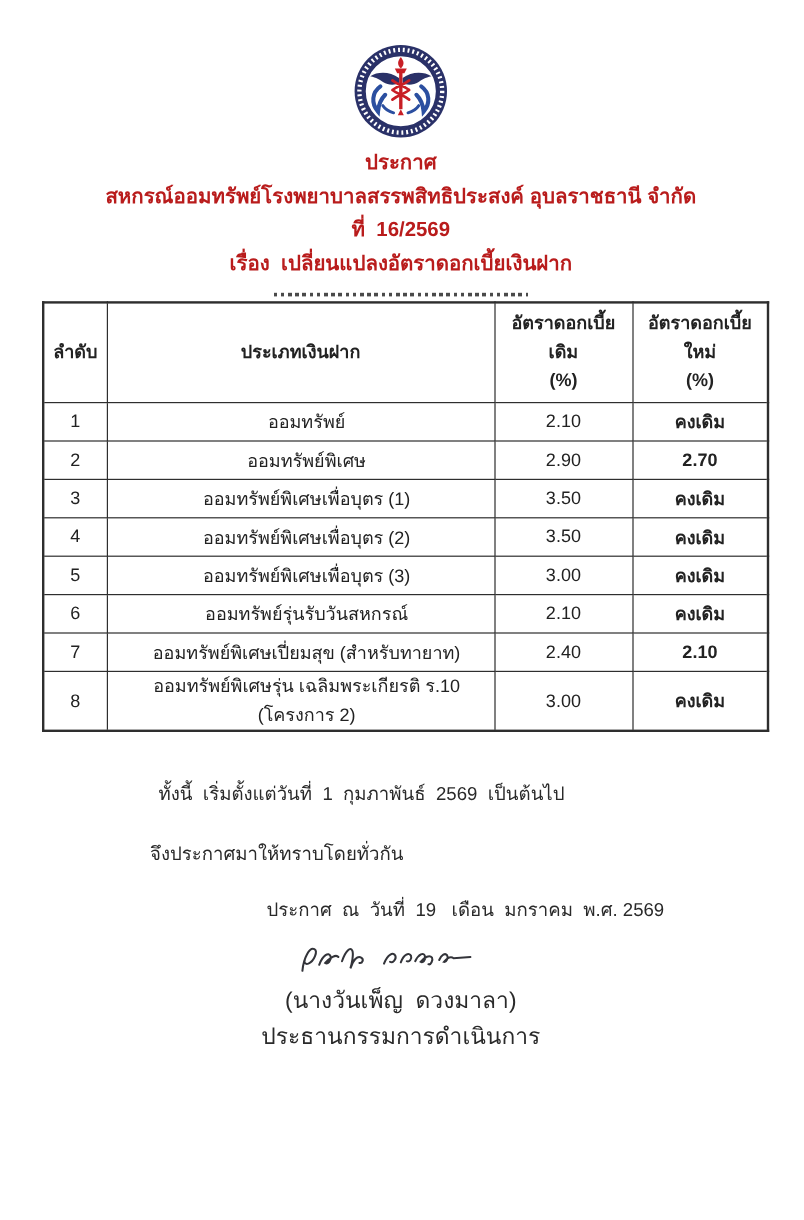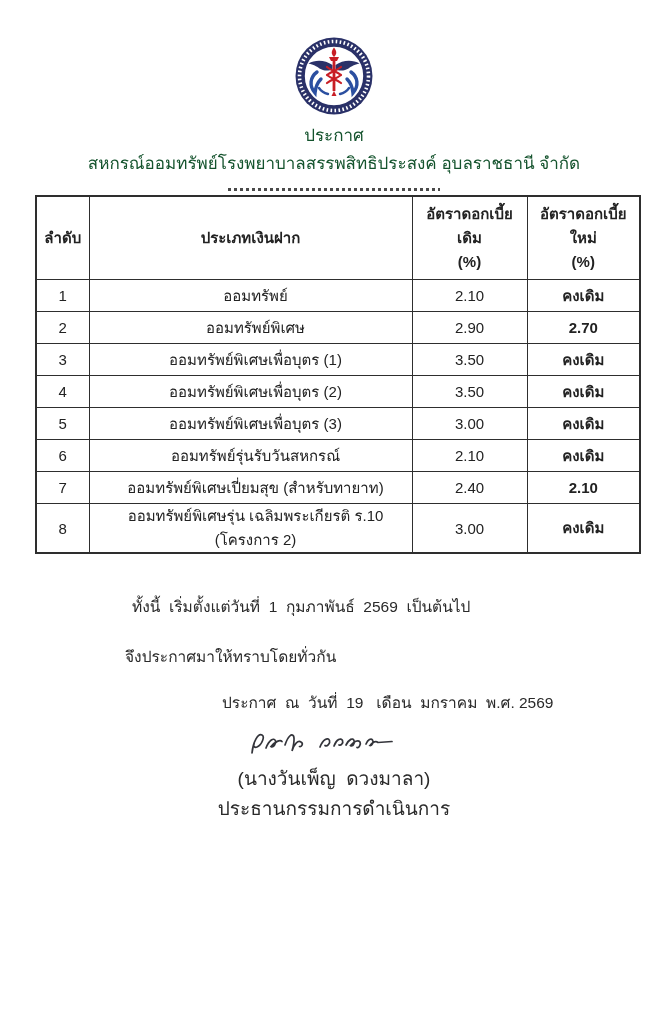--- a/index.html
+++ b/index.html
@@ -11,22 +11,22 @@
     background:#ffffff;
     font-family:"Liberation Sans","DejaVu Sans",sans-serif;
     color:#2a2a2a;
     overflow:hidden;
   }
   .logo-row { text-align:center; height:80px; }
   .logo-svg { width:82px; height:80px; }
 
   .title-block { text-align:center; margin-top:6px; }
   .title-line {
-    font-weight:normal; font-size:17px; line-height:28px;
-    color:#14532d; white-space:pre-wrap;
+    font-weight:bold; font-size:17px; line-height:28px;
+    color:#b91c1c; white-space:pre-wrap;
   }
   .dashed-line {
     width:212px; height:3px; margin:10px auto 0;
     background:repeating-linear-gradient(90deg,#4a4a4a 0 3px,transparent 3px 6px);
   }
 
   .body-par { margin-top:12px; font-size:15.5px; }
   .body-line { line-height:30px; white-space:pre-wrap; }
   .body-line.indent { text-indent:58px; }
 
@@ -82,20 +82,22 @@
       <path d="M58 36 C65 41 66 50 60 57 C59.5 51 58 47 54 43" stroke="#2b4fa0" stroke-width="3.4" fill="none" stroke-linecap="round"></path>
       <path d="M26 52 C28 55 31 57 35 58 M56 52 C54 55 51 57 47 58" stroke="#2b4fa0" stroke-width="2.4" fill="none" stroke-linecap="round"></path>
 
       <path d="M41 55 L43.5 60 L38.5 60 Z" fill="#c81e25"></path>
     </svg>
   </div>
 
   <div class="title-block">
     <div class="title-line">ประกาศ</div>
     <div class="title-line">สหกรณ์ออมทรัพย์โรงพยาบาลสรรพสิทธิประสงค์ อุบลราชธานี จำกัด</div>
+    <div class="title-line">ที่  16/2569</div>
+    <div class="title-line">เรื่อง  เปลี่ยนแปลงอัตราดอกเบี้ยเงินฝาก</div>
     <div class="dashed-line"></div>
   </div>
 
 
   <table class="rate-table">
     <colgroup>
         <col style="width:53px">
         <col style="width:323px">
         <col style="width:115px">
         <col style="width:113px">

